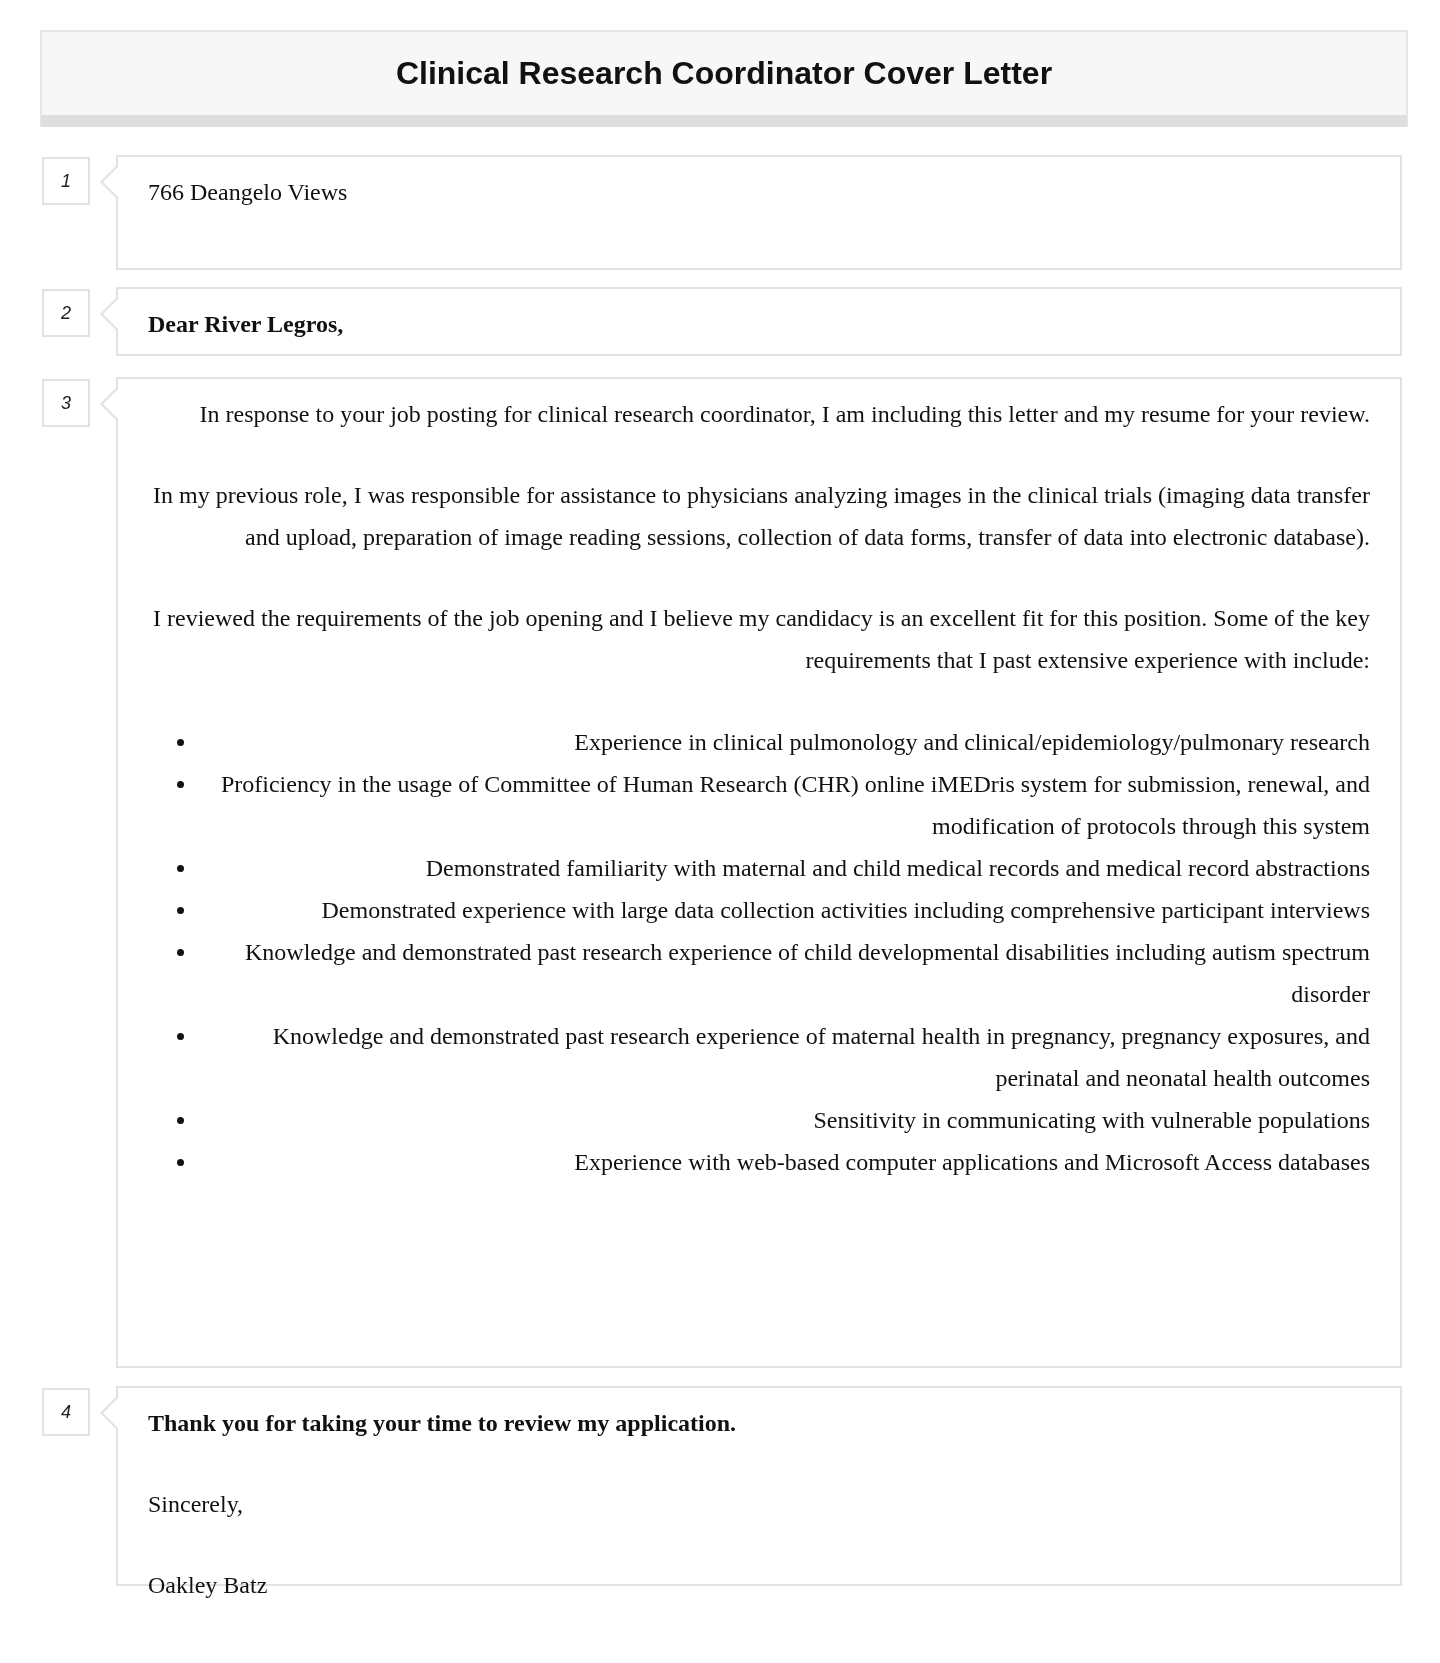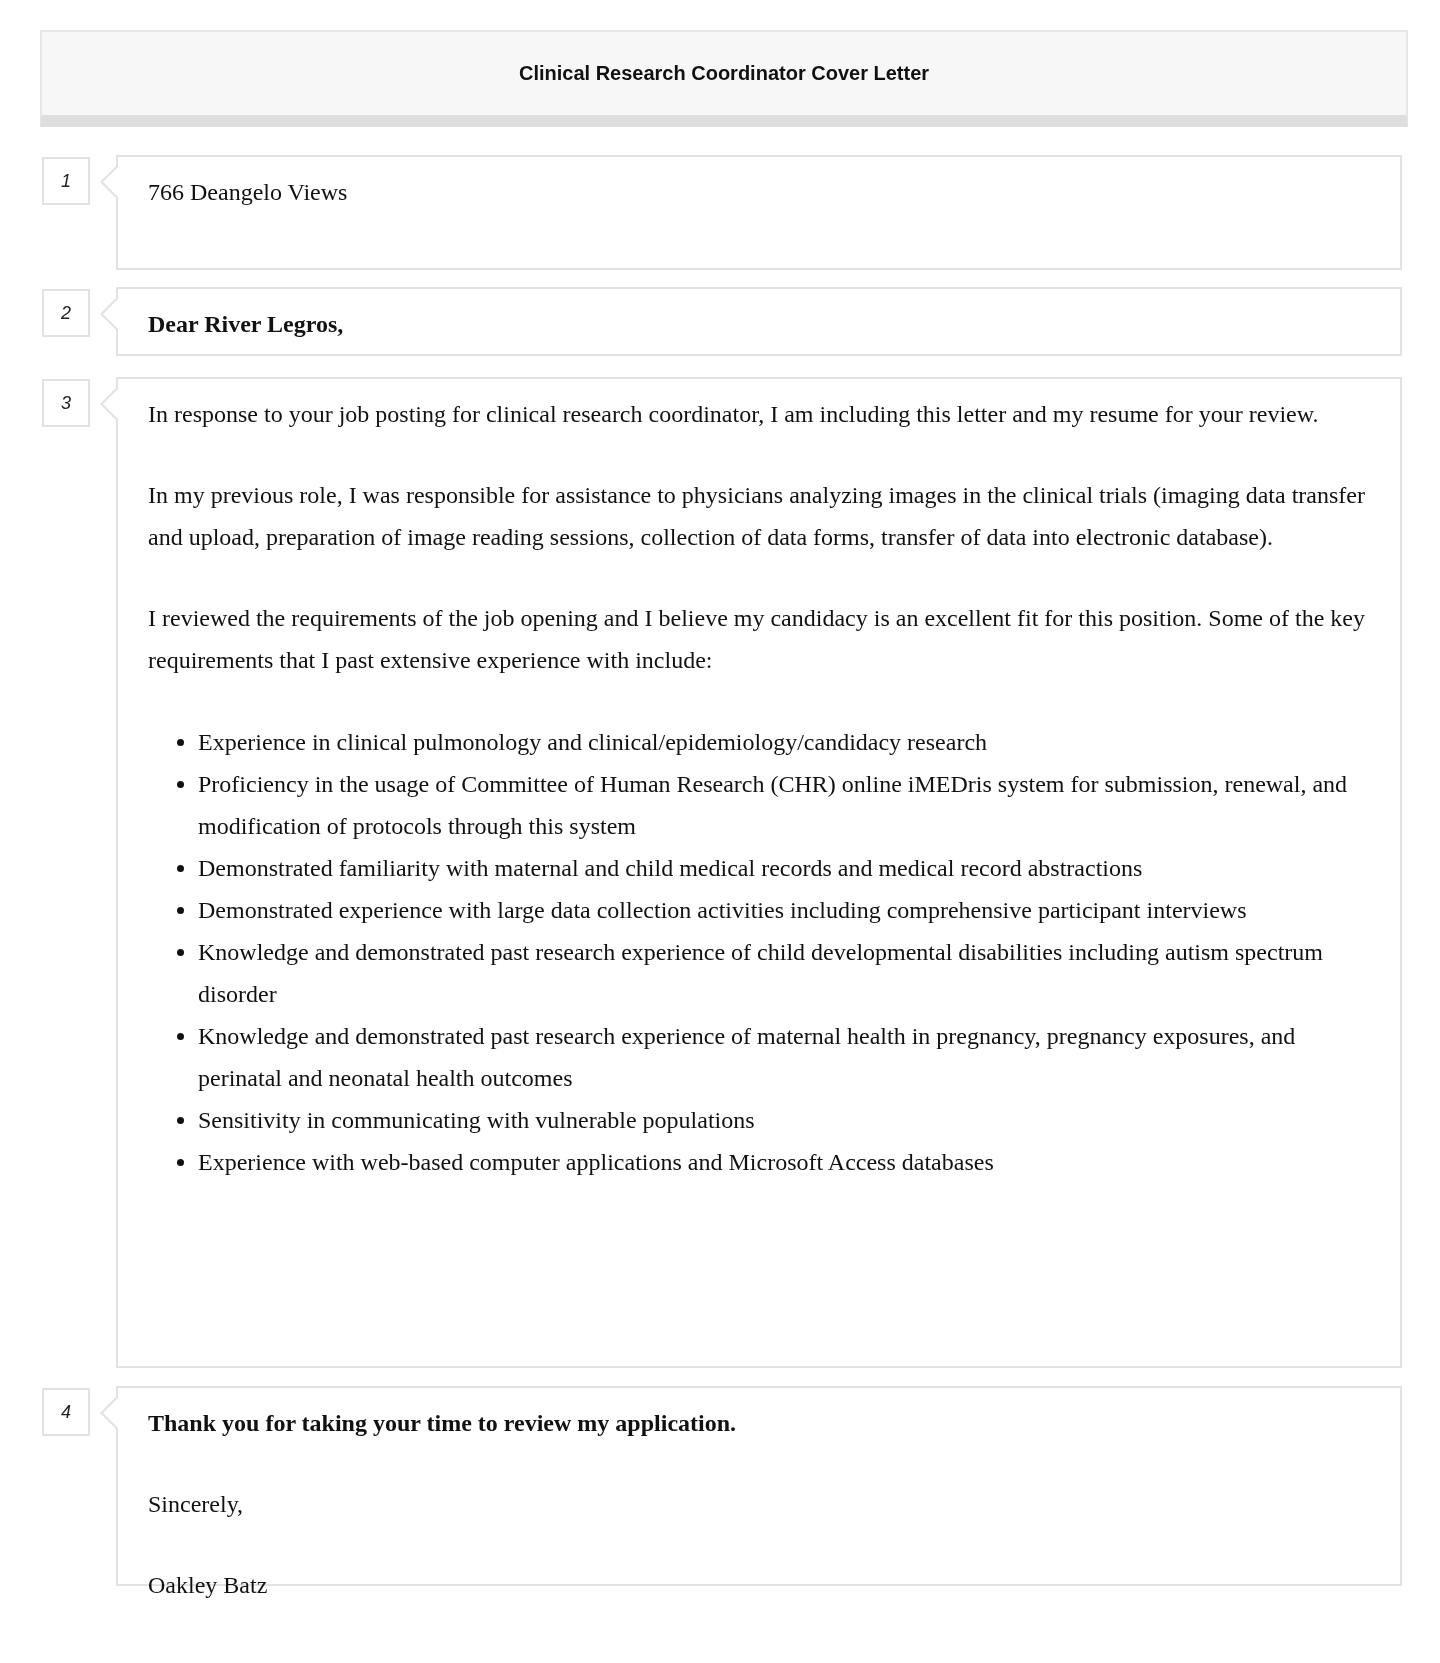--- a/index.html
+++ b/index.html
@@ -2,21 +2,21 @@
 <html><head>
 <meta charset="utf-8">
 <style>
   html, body { margin: 0; padding: 0; background: #ffffff; }
   body { width: 1440px; min-height: 1663px; position: relative; font-family: "Liberation Serif", serif; color: #111; }
   .header {
     position: absolute; left: 40px; top: 30px; width: 1364px; height: 83px;
     background: #f7f7f7; border: 2px solid #e6e6e6; border-bottom: 12px solid #dedede;
     display: flex; align-items: center; justify-content: center;
   }
-  .header h1 { margin: 16px; font-family: "Liberation Sans", sans-serif; font-weight: bold; font-size: 20px; color: #111; }
+  .header h1 { margin: 16px; font-family: "Liberation Sans", sans-serif; font-weight: bold; font-size: 32px; color: #111; }
   .section { position: absolute; left: 0; width: 1440px; }
   .num {
     position: absolute; left: 42px; top: 2px; width: 44px; height: 44px;
     border: 2px solid #e2e2e2; box-sizing: content-box;
     display: flex; align-items: center; justify-content: center;
     font-family: "Liberation Sans", sans-serif; font-style: italic; font-size: 18px; color: #222;
   }
   .card {
     position: absolute; left: 116px; top: 0; width: 1286px;
     border: 2px solid #e2e2e2; background: #fff;
@@ -55,26 +55,26 @@
 
 <div class="section" style="top:287px;">
   <div class="num">2</div>
   <div class="card" style="height:69px;">
     <div class="bold">Dear River Legros,</div>
   </div>
 </div>
 
 <div class="section" style="top:377px;">
   <div class="num">3</div>
-  <div class="card" style="height:991px;">
+  <div class="card" style="height:991px;text-align:right;">
     <p>In response to your job posting for clinical research coordinator, I am including this letter and my resume for your review.</p>
     <p>In my previous role, I was responsible for assistance to physicians analyzing images in the clinical trials (imaging data transfer and upload, preparation of image reading sessions, collection of data forms, transfer of data into electronic database).</p>
     <p>I reviewed the requirements of the job opening and I believe my candidacy is an excellent fit for this position. Some of the key requirements that I past extensive experience with include:</p>
     <ul>
-      <li>Experience in clinical pulmonology and clinical/epidemiology/candidacy research</li>
+      <li>Experience in clinical pulmonology and clinical/epidemiology/pulmonary research</li>
       <li>Proficiency in the usage of Committee of Human Research (CHR) online iMEDris system for submission, renewal, and modification of protocols through this system</li>
       <li>Demonstrated familiarity with maternal and child medical records and medical record abstractions</li>
       <li>Demonstrated experience with large data collection activities including comprehensive participant interviews</li>
       <li>Knowledge and demonstrated past research experience of child developmental disabilities including autism spectrum disorder</li>
       <li>Knowledge and demonstrated past research experience of maternal health in pregnancy, pregnancy exposures, and perinatal and neonatal health outcomes</li>
       <li>Sensitivity in communicating with vulnerable populations</li>
       <li>Experience with web-based computer applications and Microsoft Access databases</li>
     </ul>
   </div>
 </div>

